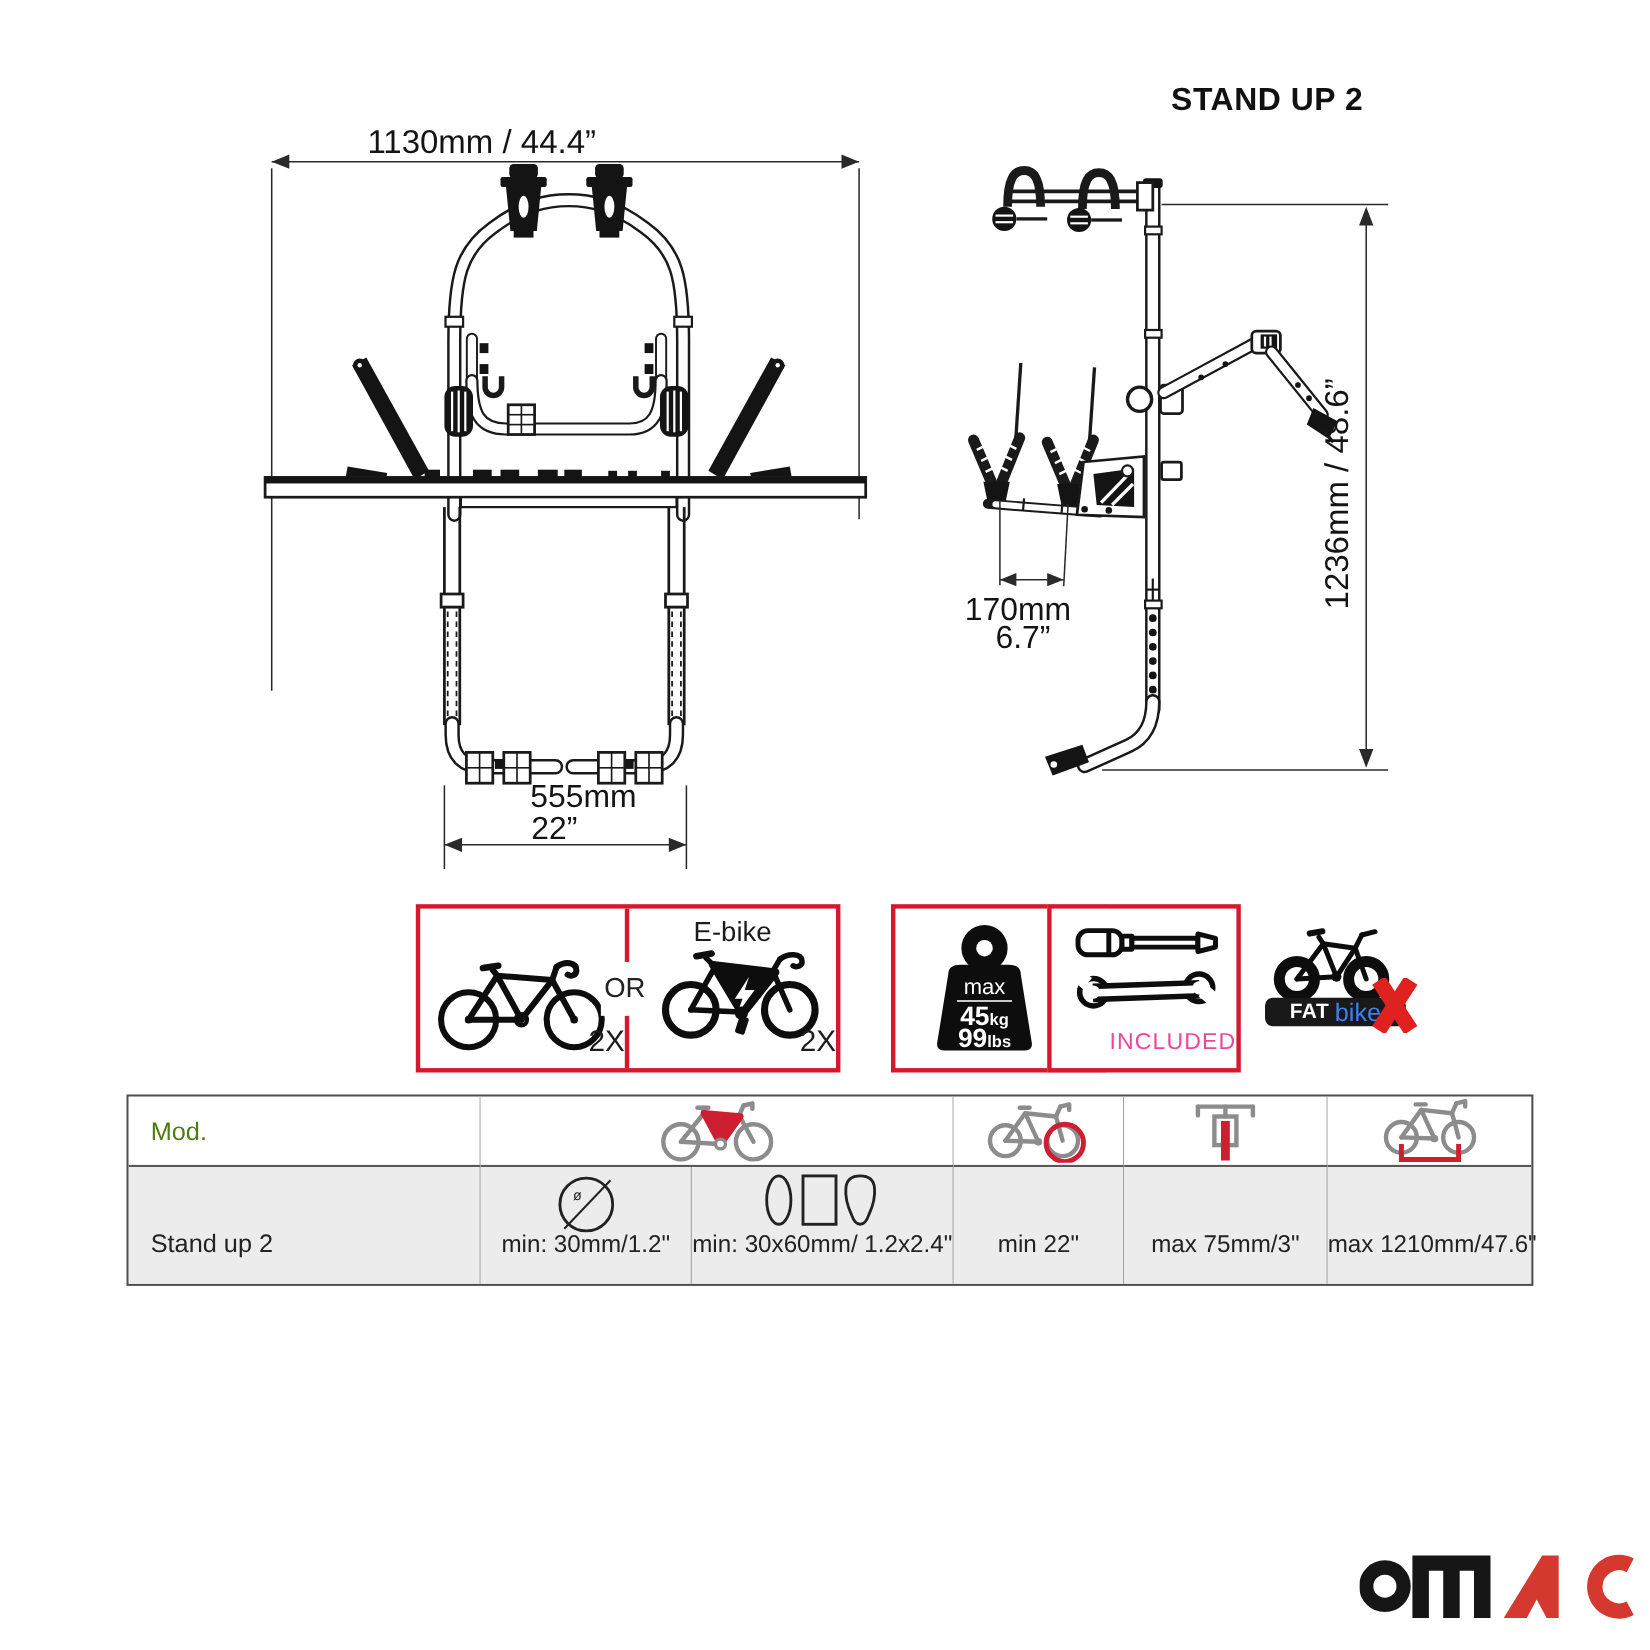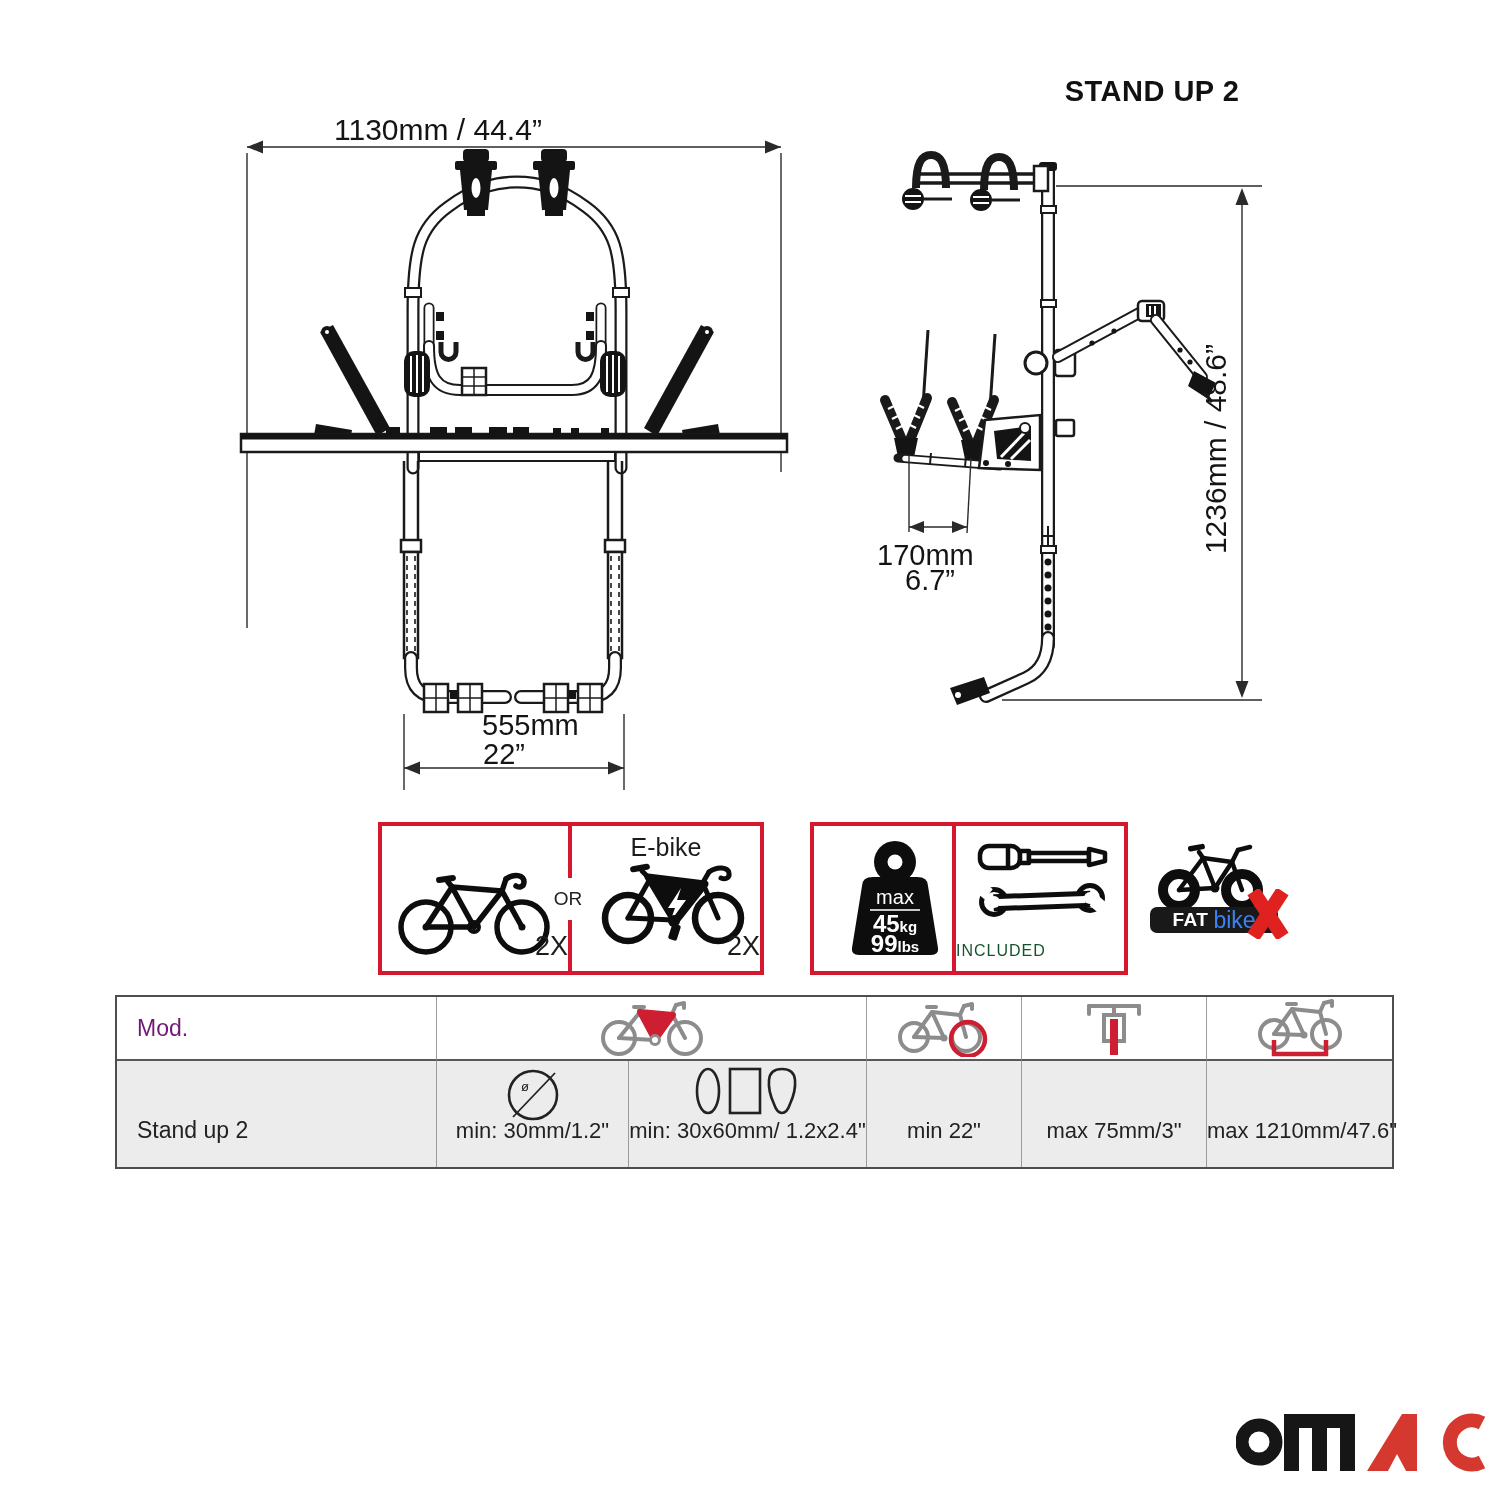--- a/index.html
+++ b/index.html
@@ -14,37 +14,37 @@
   .tubeI{stroke:#ffffff;fill:none;stroke-linecap:round;}
   .ln{stroke:#1a1a1a;fill:none;}
   .blk{fill:#141414;stroke:none;}
   .wht{fill:#ffffff;stroke:none;}
   .out{fill:#ffffff;stroke:#1a1a1a;}
   .dim{stroke:#2a2a2a;stroke-width:1.4;fill:none;}
   .dimhead{fill:#2a2a2a;stroke:none;}
   
   .badge{position:absolute;background:#fff;border:4px solid var(--red);box-sizing:border-box;}
   .or-label{position:absolute;left:186px;top:50%;transform:translate(-50%,-50%);
-            background:#fff;padding:10px 3px;font-size:19px;color:#222;z-index:2;}
+            background:#fff;padding:10px 3px;font-size:25px;color:#222;z-index:2;}
   .qty{font-size:27px;color:#1c1c1c;text-align:right;}
   .ebike-label{font-size:25px;color:#1c1c1c;text-align:center;}
-  .included{font-size:16px;color:#14532d;text-align:left;letter-spacing:1px;}
+  .included{font-size:21px;color:#ec4899;text-align:right;letter-spacing:1px;}
   
   .fat-ribbon{position:absolute;left:2px;top:64px;width:128px;height:26px;background:#191919;
               border-radius:7px;display:flex;align-items:center;justify-content:center;z-index:1;}
   .fat-ribbon .fat{color:#fff;font-weight:bold;font-size:19px;letter-spacing:.5px;}
   .fat-ribbon .bike{color:#3b82f6;font-weight:normal;font-size:23px;margin-left:5px;}
   
   .spec-table{position:absolute;left:115px;top:995px;display:grid;
               grid-template-columns:320px 192px 238px 155px 185px 185px;
               grid-template-rows:64px 106px;border:2px solid #4e4e4e;background:#fff;}
   .th{background:#fff;border-right:1.5px solid #9b9b9b;border-bottom:2px solid #585858;position:relative;}
   .td{background:#ececec;border-right:1.5px solid #9b9b9b;position:relative;}
   .th.last,.td.last{border-right:none;}
-  .mod-cell{display:flex;align-items:center;padding-left:20px;font-size:23px;color:#701a75;}
+  .mod-cell{display:flex;align-items:center;padding-left:20px;font-size:23px;color:#4d7c0f;}
   .hIcon{position:absolute;top:50%;left:50%;transform:translate(-50%,-50%);}
   .cellIcon{position:absolute;top:5px;left:50%;transform:translateX(-50%);}
   .cellText{position:absolute;bottom:23px;left:0;right:0;text-align:center;
             font-size:22px;color:#222;white-space:nowrap;}
   .modelText{position:absolute;bottom:23px;left:20px;font-size:23px;color:#222;white-space:nowrap;}
   .rot90{transform:rotate(-90deg);transform-origin:center center;text-align:center;}
 </style>
 </head>
 <body>
 

